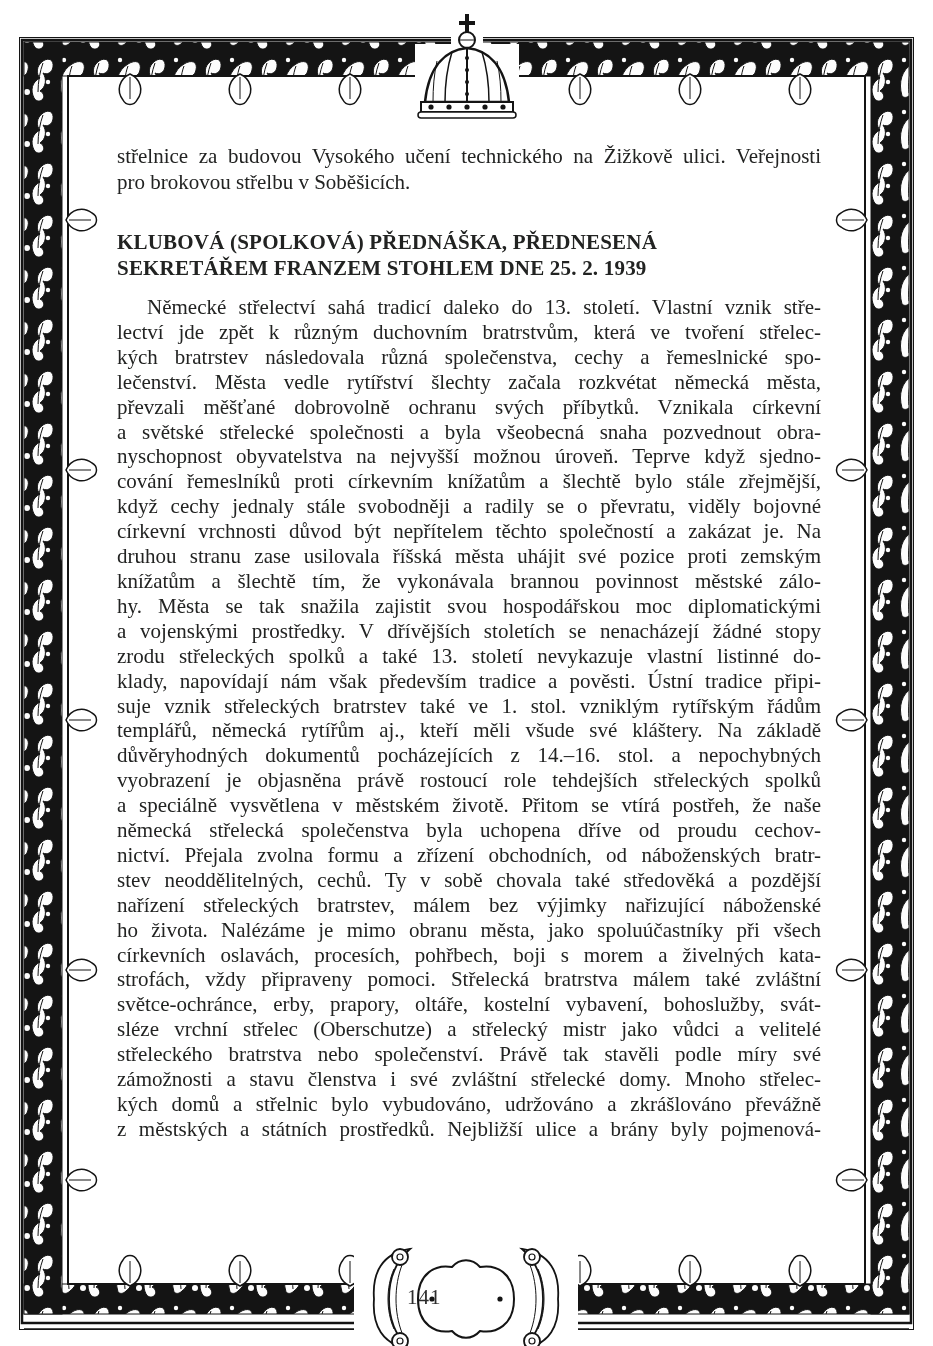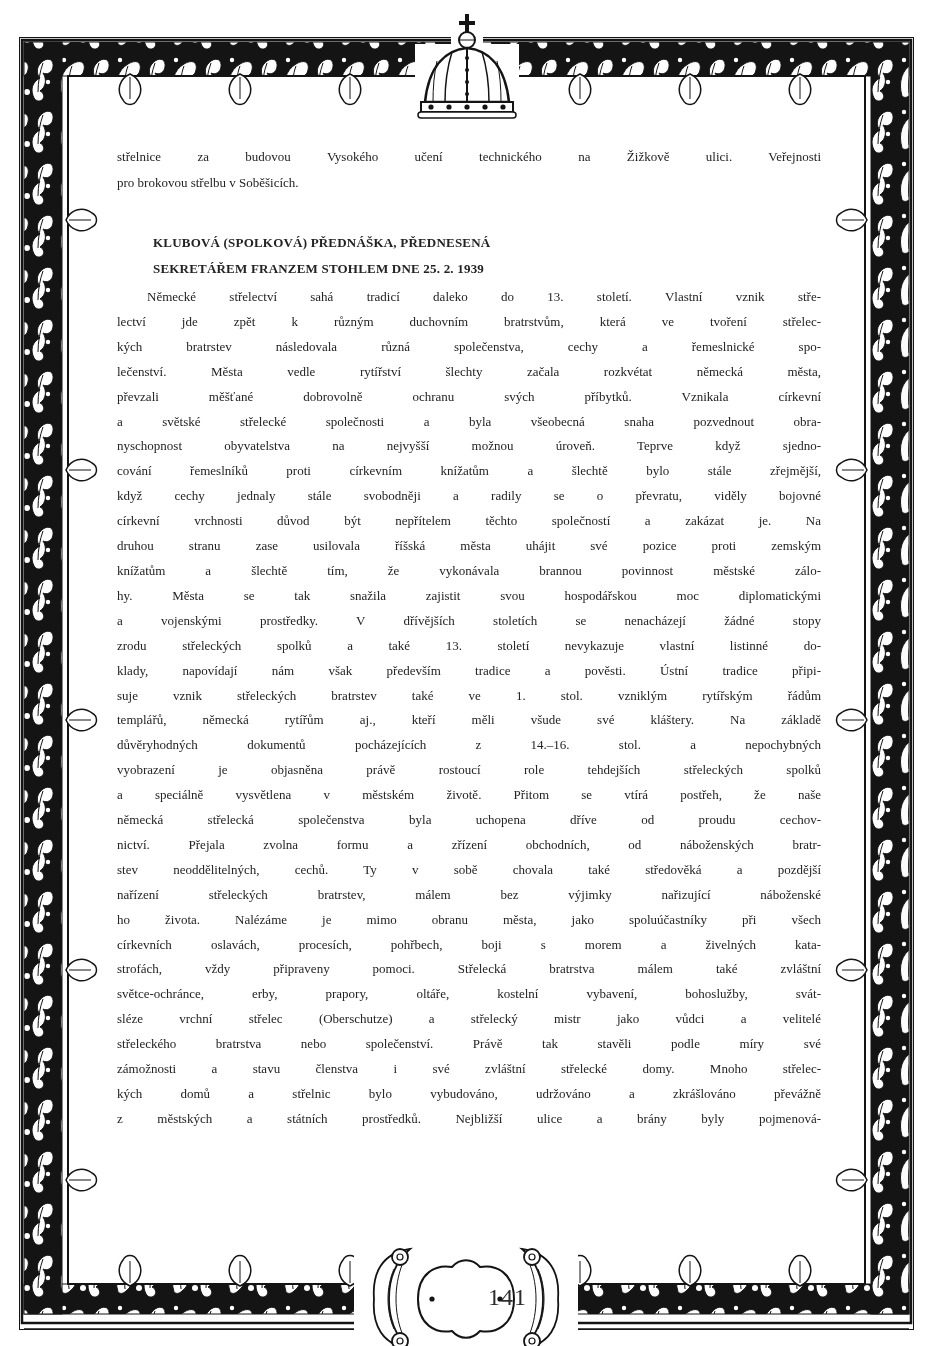--- a/index.html
+++ b/index.html
@@ -14,43 +14,43 @@
     width: 933px; height: 1346px;
     background: #ffffff;
   }
   .border-svg {
     position: absolute; left: 0; top: 0;
   }
   .text-area {
     position: absolute;
     left: 117px; top: 144px; width: 704px;
     color: #222322;
-    font-size: 13px;
+    font-size: 21px;
     line-height: 25.5px;
   }
   .tline { text-align: justify; text-align-last: justify; }
   .tline.pl { text-align-last: left; }
   .tline.ind { text-indent: 30px; }
   .intro { }
   .heading {
     margin-top: 35px;
     font-weight: bold;
     letter-spacing: 0.2px;
   }
-  .heading .tline { text-align: left; text-align-last: left; margin-left: 36px; }
+  .heading .tline { text-align: left; text-align-last: left; }
   .bodypara {
-    margin-top: 4px;
+    margin-top: 14px;
     line-height: 24.9px;
   }
   .page-number {
     position: absolute;
     left: 407px; top: 1283px; width: 120px; height: 28px;
     line-height: 28px;
-    text-align: right;
-    font-size: 24px;
+    text-align: left;
+    font-size: 21px;
     color: #2c2c2c;
     letter-spacing: 1px;
   }
 </style>
 </head>
 <body>
 
 <div class="page">
 
   <svg class="border-svg" width="933" height="1346" viewBox="0 0 933 1346">

